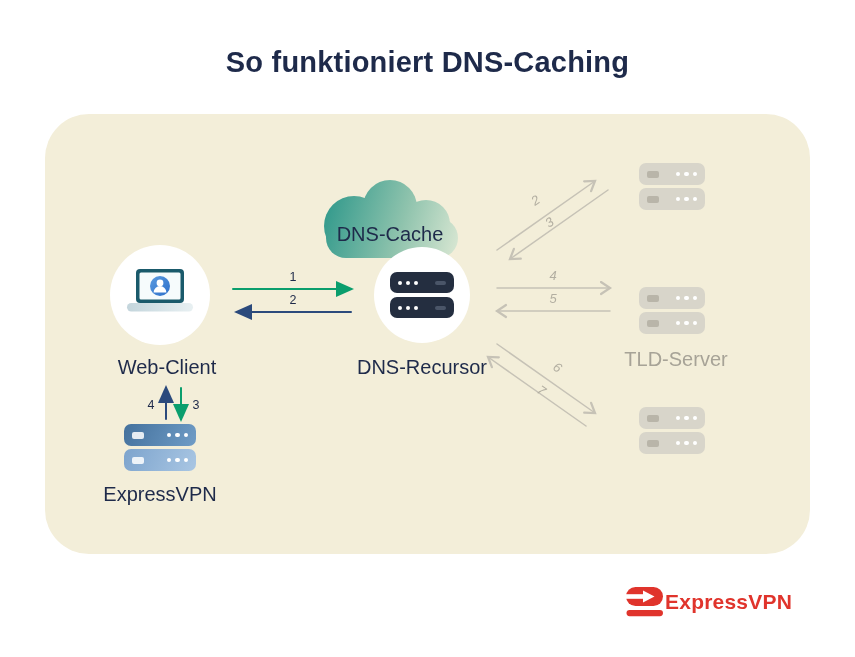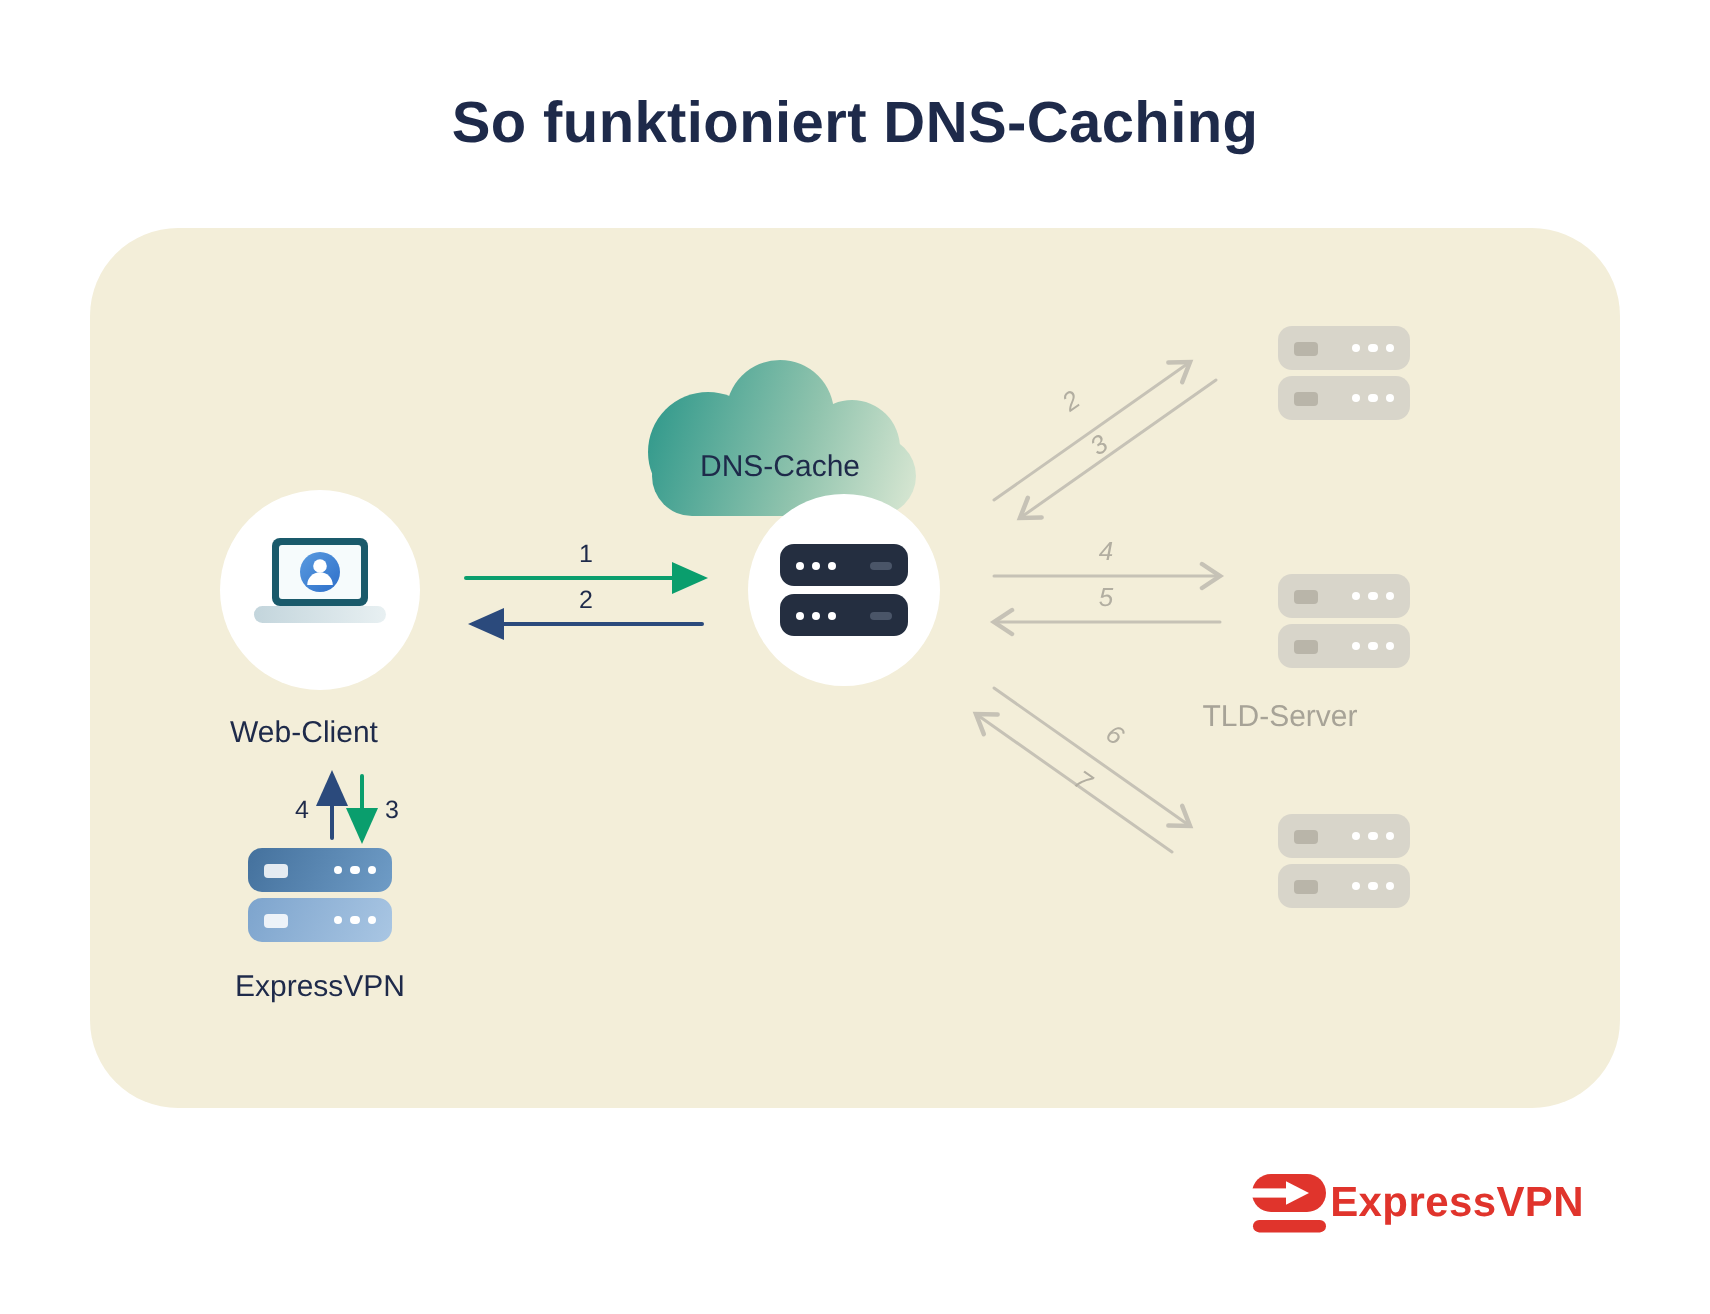--- a/index.html
+++ b/index.html
@@ -23,21 +23,21 @@
   .panel{position:absolute;left:45px;top:114px;width:765px;height:440px;
          border-radius:44px;background:var(--panel-bg)}
 
   .cloud{position:absolute;left:318px;top:180px}
 
   .circle{position:absolute;background:#fff;border-radius:50%;
           display:flex;align-items:center;justify-content:center}
   .client-circle{left:110px;top:245px;width:100px;height:100px}
   .recursor-circle{left:374px;top:247px;width:96px;height:96px}
 
-  .node-label{position:absolute;font-size:15px;color:var(--ink);
+  .node-label{position:absolute;font-size:20px;color:var(--ink);
               transform:translateX(-50%);white-space:nowrap;text-align:center;line-height:24px}
   .gray-label{color:var(--gray-text)}
 
   .stack{position:absolute;display:flex;flex-direction:column;gap:3px}
   .unit{display:flex;align-items:center;justify-content:space-between;
         padding:0 8px;border-radius:7px}
   .dots{display:flex;gap:4px}
   .dots i{width:4.5px;height:4.5px;border-radius:50%;background:#fff;display:block}
   .vent{display:block;border-radius:2px}
 
@@ -204,22 +204,23 @@
         <span class="vent"></span>
         <span class="dots">
           <i></i>
           <i></i>
           <i></i>
         </span>
       </div>
   </div>
 
   <div class="node-label" style="left:390px;top:222px">DNS-Cache</div>
-  <div class="node-label" style="left:152px;top:355px">Web-Client</div>
-  <div class="node-label gray-label" style="left:640px;top:347px">TLD-Server</div>
+  <div class="node-label" style="left:167px;top:355px">Web-Client</div>
+  <div class="node-label" style="left:422px;top:355px">DNS-Recursor</div>
+  <div class="node-label gray-label" style="left:676px;top:347px">TLD-Server</div>
   <div class="node-label" style="left:160px;top:482px">ExpressVPN</div>
 
   <svg class="arrows" width="855" height="657" viewBox="0 0 855 657">
     <defs>
       <marker id="mg" markerWidth="9" markerHeight="8" refX="7.5" refY="4" orient="auto">
         <path d="M0,0 L9,4 L0,8 Z" class="hg"></path>
       </marker>
       <marker id="mn" markerWidth="9" markerHeight="8" refX="7.5" refY="4" orient="auto">
         <path d="M0,0 L9,4 L0,8 Z" class="hn"></path>
       </marker>

